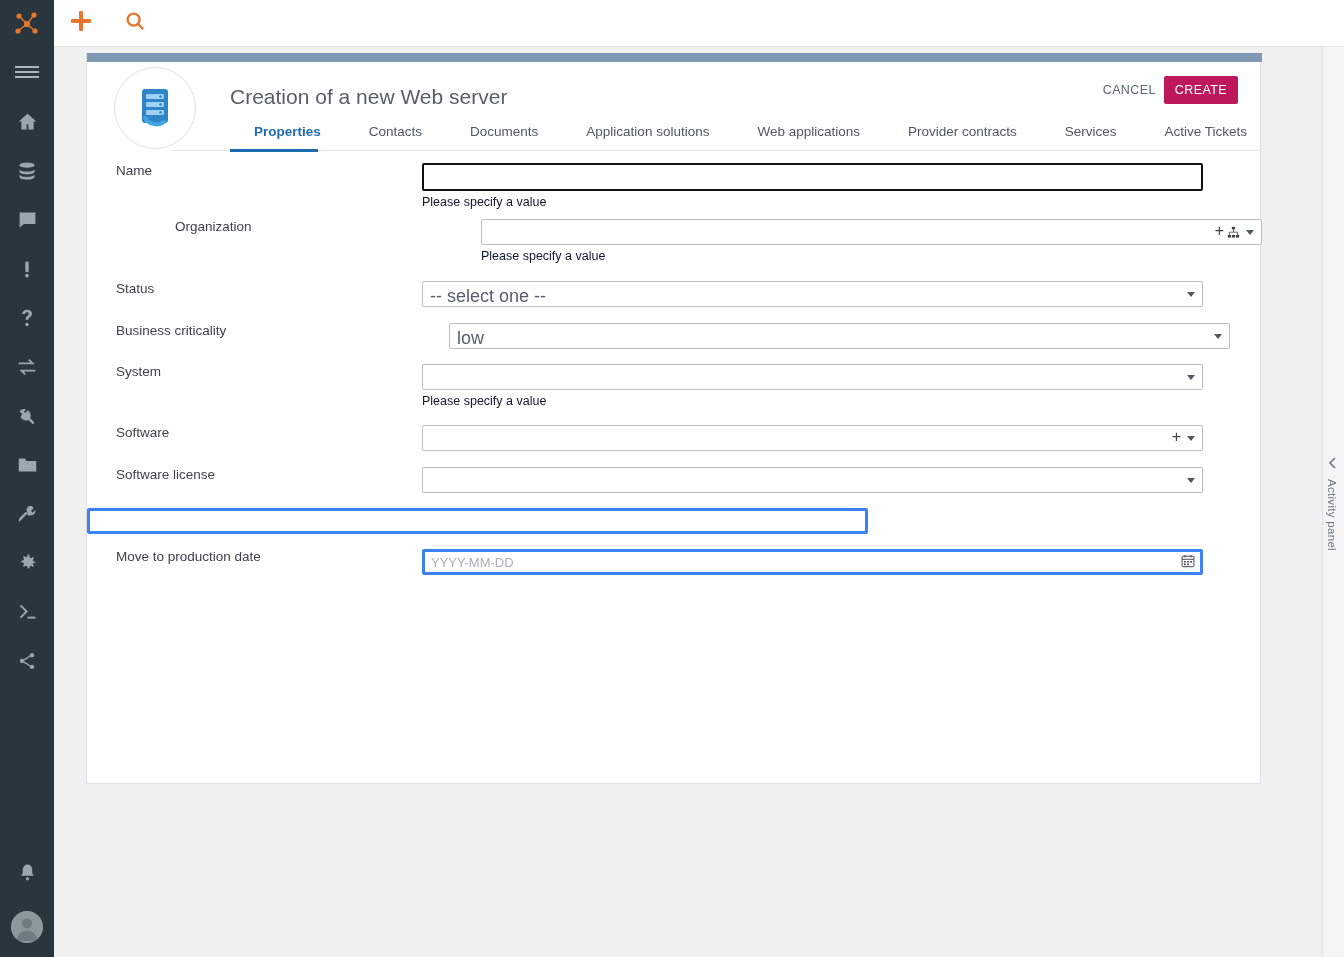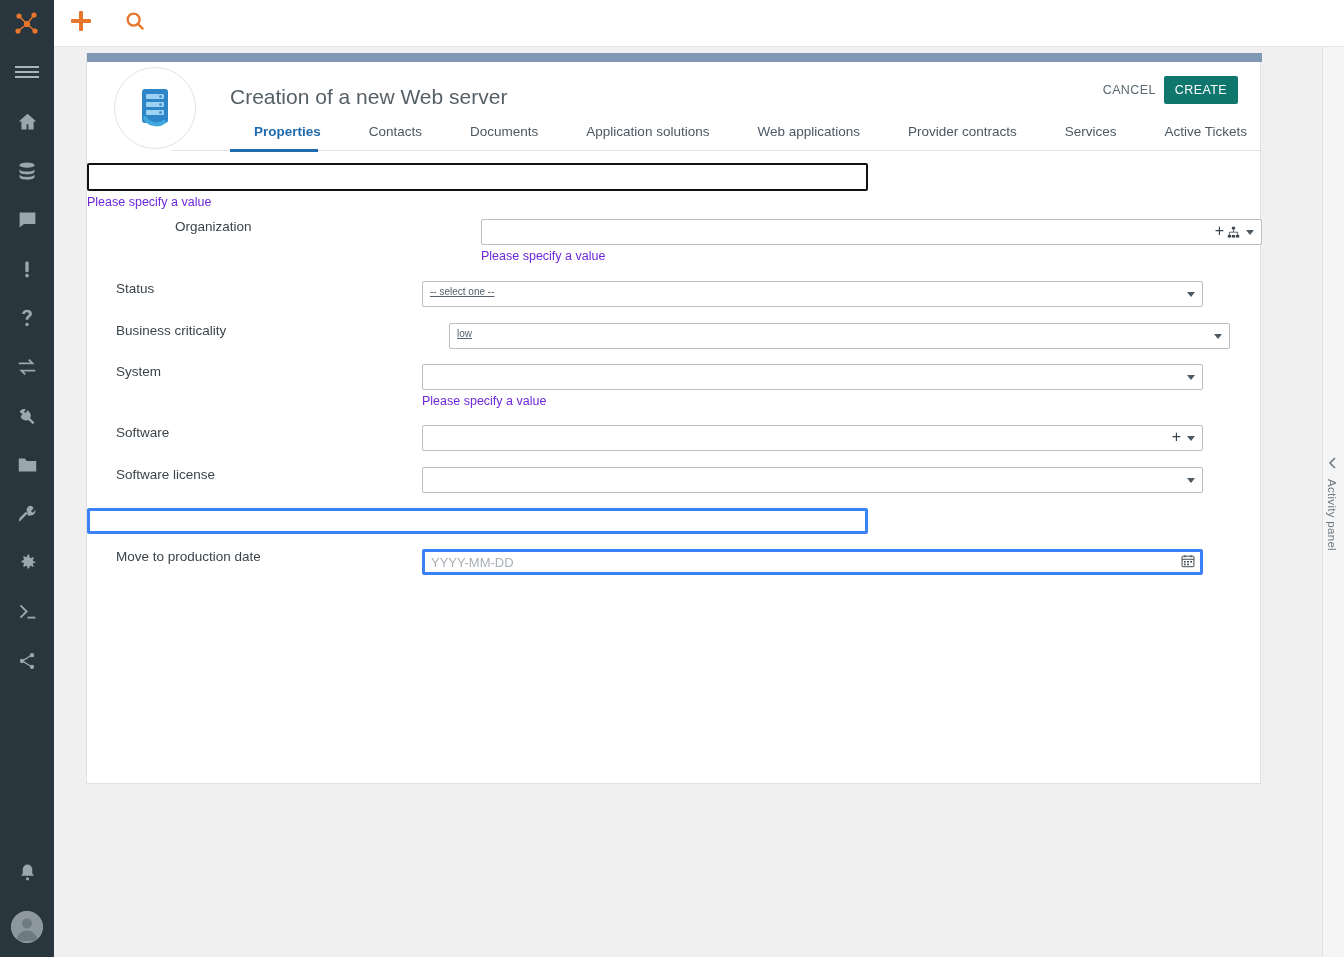--- a/index.html
+++ b/index.html
@@ -104,21 +104,21 @@
   #card-actions {
     position: absolute; right: 22px; top: 23px;
     display: flex; align-items: center; gap: 2px;
   }
   #cancel-button {
     font-size: 12.5px; color: #5a6870; letter-spacing: .4px;
     background: none; border: none; cursor: pointer;
     font-family: "Liberation Sans", sans-serif;
   }
   #create-button {
-    background: #0f766e; color: #ffffff;
+    background: #be185d; color: #ffffff;
     border: none; border-radius: 2px;
     font-size: 12.5px; letter-spacing: .4px;
     padding: 7px 11px; cursor: pointer;
     font-family: "Liberation Sans", sans-serif;
   }
 
   
   #tabs {
     position: absolute; left: 143px; top: 60px;
     width: 1010px; height: 38px;
@@ -174,21 +174,21 @@
   .inp::placeholder { color: #a9b0b6; }
 
   .sel-wrap { position: relative; width: 781px; height: 26px; }
   .sel-box {
     position: absolute; inset: 0;
     border: 1px solid #b9bfc4; border-radius: 2px;
     background: #ffffff;
   }
   .sel-text {
     position: absolute; left: 8px; top: 5px;
-    font-size: 10px; color: #55606a; text-decoration: underline;
+    font-size: 18px; color: #55606a;
   }
   .caret {
     position: absolute; right: 8px; top: 11px;
     width: 0; height: 0;
     border-left: 4.5px solid transparent;
     border-right: 4.5px solid transparent;
     border-top: 5px solid #4d5a64;
   }
   .mini-plus {
     position: absolute; right: 38px; top: 4px;
@@ -199,21 +199,21 @@
   }
   .mini-plus-2 {
     position: absolute; right: 22px; top: 4px;
     font-size: 16px; color: #3b444b; line-height: 16px; cursor: pointer;
   }
   .cal-icon {
     position: absolute; right: 8px; top: 5px; cursor: pointer;
   }
 
   .err {
-    font-size: 12.5px; color: #6d28d9;
+    font-size: 12.5px; color: #0f172a;
     margin-top: 4px; margin-left: 0;
   }
 
   .ta-wrap { position: relative; }
 
   
   #activity-panel {
     position: absolute; right: 0; top: 47px;
     width: 22px; height: 910px;
     background: #f5f5f5;
@@ -432,20 +432,21 @@
       <div class="tab">Provider contracts</div>
       <div class="tab">Services</div>
       <div class="tab">Active Tickets</div>
     </div>
     <div id="tabs-underline"></div>
     <div id="active-tab-bar"></div>
 
     <div id="form">
 
       <div class="field-row" style="height:56px;">
+        <div class="field-label">Name</div>
         <div class="field-control">
           <input class="inp focused" type="text" autofocus="" placeholder="" style="">
           <div class="err">Please specify a value</div>
         </div>
       </div>
 
       <div class="field-row" style="height:62px;justify-content:flex-end;">
         <div class="field-label">Organization</div>
         <div class="field-control">
           <div class="sel-wrap">

